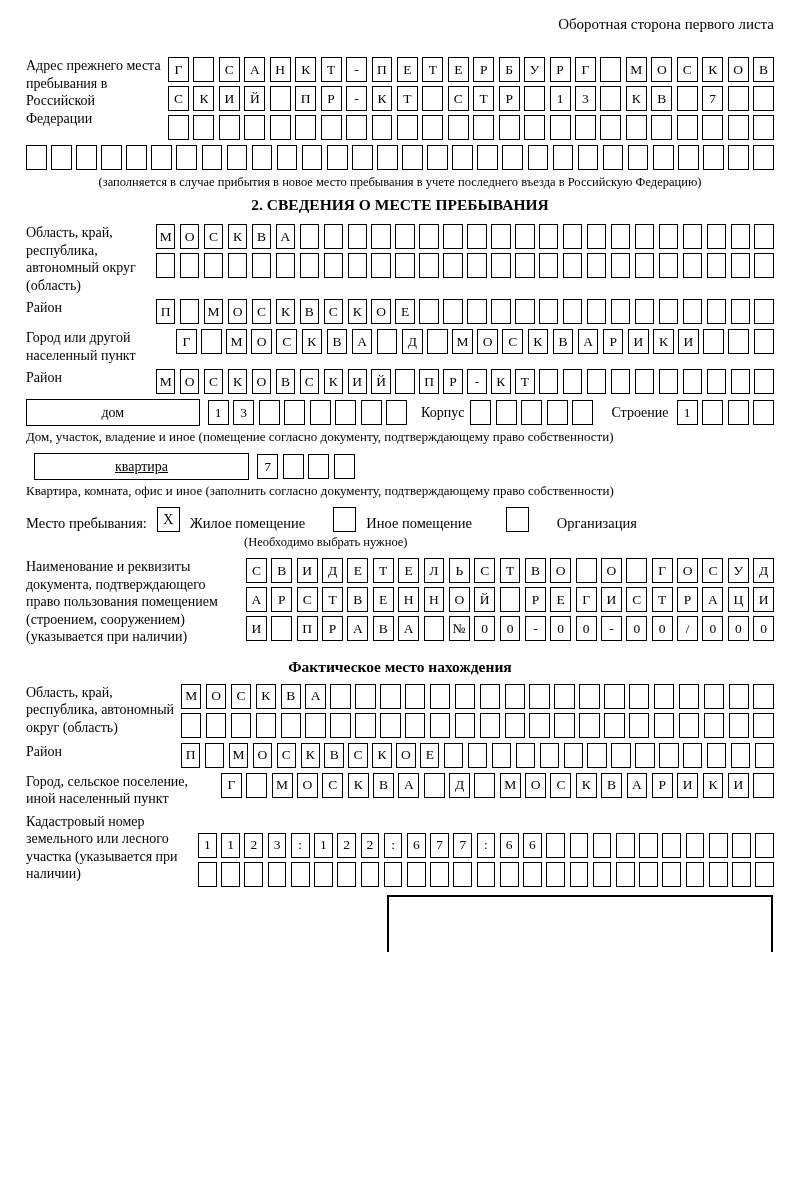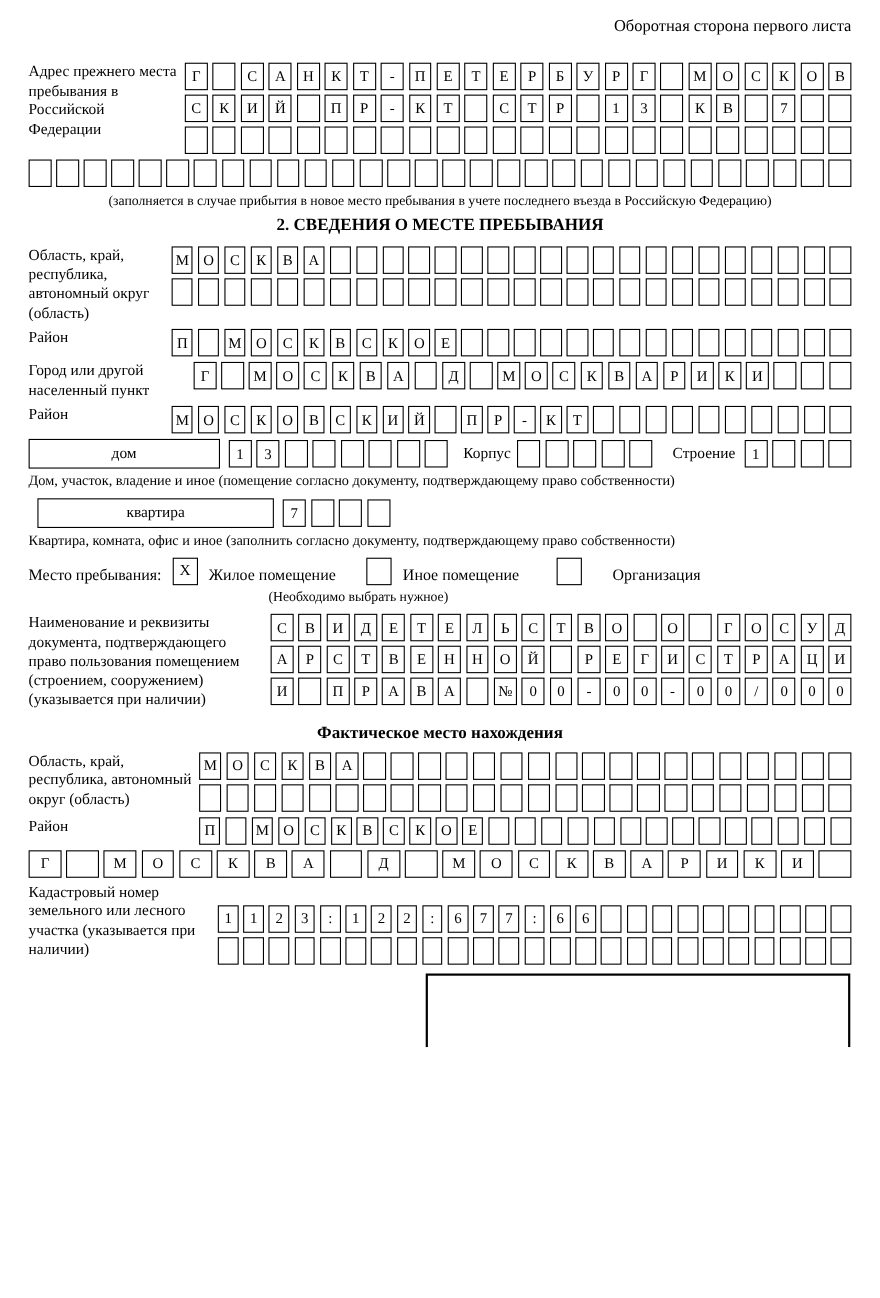--- a/index.html
+++ b/index.html
@@ -16,21 +16,21 @@
   .cell{flex:1 1 0;height:25px;border:1.6px solid #000;box-sizing:border-box;
         display:flex;align-items:center;justify-content:center;font-size:13.5px;background:#fff;}
   .fixed{flex:0 0 auto;}
   .fixed .cell{flex:0 0 21px;width:21px;}
   .note{font-size:12.5px;text-align:center;margin:2px 0 6px 0;}
   .sec-title{font-weight:bold;font-size:15.5px;text-align:center;margin:6px 0 10px 0;}
   .inline-row{display:flex;align-items:center;margin-bottom:3px;}
   .wbox{border:1.6px solid #000;height:27px;box-sizing:border-box;display:flex;
         align-items:center;justify-content:center;font-size:14px;background:#fff;}
   .dombox{width:186px;margin-right:8px;}
-  .kvbox{width:215px;margin-left:8px;margin-right:8px;}
+  .kvbox{width:215px;margin-left:8px;margin-right:8px;text-decoration:underline;}
   .ilabel{font-size:14px;}
   .ml14{margin:0 6px 0 14px;} .ml18{margin:0 8px 0 18px;}
   .caption{font-size:13px;margin:1px 0 8px 0;}
   .mesto-row{display:flex;align-items:flex-end;font-size:14.5px;margin:4px 0 3px 0;}
   .chk{width:23px;height:25px;border:1.6px solid #000;box-sizing:border-box;display:inline-flex;
        align-items:center;justify-content:center;font-size:14px;margin:0 10px;}
   .mesto-note{font-size:12.5px;margin-left:218px;margin-bottom:8px;}
   .fact-title{font-weight:bold;font-size:15.5px;text-align:center;margin:12px 0 8px 0;}
   .fact-note{font-size:12.5px;text-align:center;line-height:1.4;margin-bottom:8px;}
   .pad-top{padding-top:20px;}
@@ -532,20 +532,21 @@
         <span class="cell"></span>
         <span class="cell"></span>
         <span class="cell"></span>
         <span class="cell"></span>
         <span class="cell"></span>
         <span class="cell"></span>
       </div>
   </div>
 
   <div class="frow">
+    <div class="flabel w195">Город, сельское поселение, иной населенный пункт</div>
     <div class="cells">
         <span class="cell">Г</span>
         <span class="cell"></span>
         <span class="cell">М</span>
         <span class="cell">О</span>
         <span class="cell">С</span>
         <span class="cell">К</span>
         <span class="cell">В</span>
         <span class="cell">А</span>
         <span class="cell"></span>

